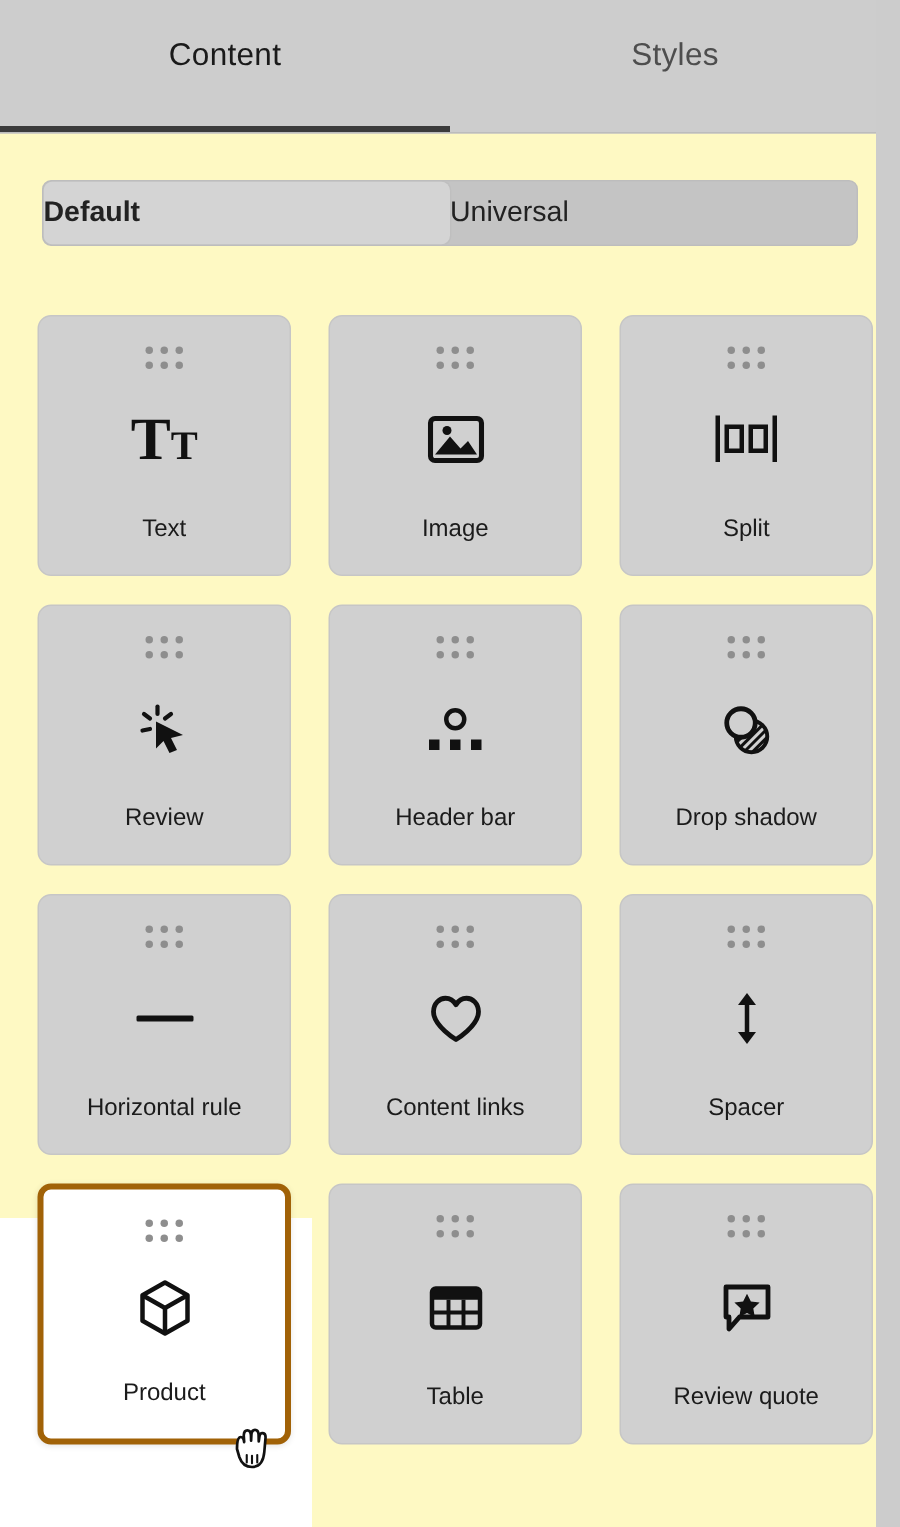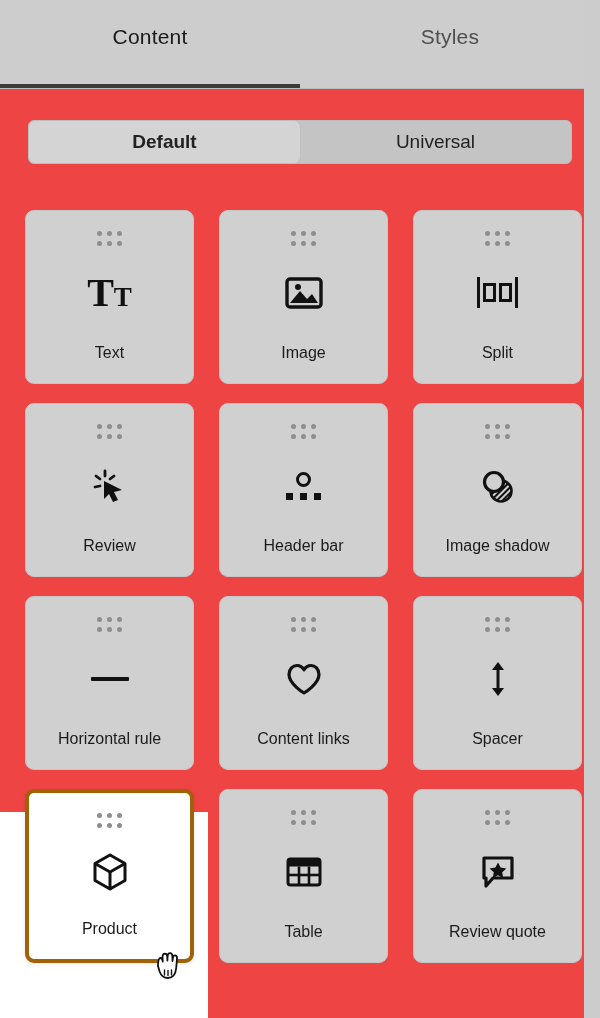--- a/index.html
+++ b/index.html
@@ -14,21 +14,21 @@
     font-family: "Liberation Sans", sans-serif;
     background: #cccccc;
     color: #1c1c1c;
     -webkit-font-smoothing: antialiased;
   }
 
   .app {
     position: relative;
     width: 584px;
     height: 1018px;
-    background: #ef4444;
+    background: #fef9c3;
     overflow: hidden;
   }
 
   
   .tabbar {
     position: relative;
     height: 89px;
     display: flex;
     align-items: center;
     background: #cdcdcd;
@@ -72,21 +72,21 @@
     border-radius: 6px;
     background: #c4c4c4;
     border: 1px solid #bdbdbd;
     overflow: hidden;
   }
 
   .segment-btn {
     flex: 1 1 50%;
     display: flex;
     align-items: center;
-    justify-content: center;
+    justify-content: flex-start;
     font-size: 19px;
     cursor: pointer;
     user-select: none;
     color: #222;
   }
 
   .segment-btn.selected {
     background: #d4d4d4;
     font-weight: bold;
     border-radius: 6px;
@@ -366,21 +366,21 @@
           <svg width="40" height="38" viewBox="0 0 40 38">
             <defs>
               <pattern id="hatch" width="4" height="4" patternUnits="userSpaceOnUse" patternTransform="rotate(45)">
                 <rect width="2" height="4" fill="#111"></rect>
               </pattern>
             </defs>
             <circle cx="23" cy="24" r="10.5" fill="url(#hatch)" stroke="#111" stroke-width="2.6"></circle>
             <circle cx="16" cy="15" r="9.5" fill="#d0d0d0" stroke="#111" stroke-width="3.2"></circle>
           </svg>
         </div>
-        <div class="card-label">Image shadow</div>
+        <div class="card-label">Drop shadow</div>
       </div>
 
       <div class="card">
         <div class="drag-dots">
             <i></i>
             <i></i>
             <i></i>
             <i></i>
             <i></i>
             <i></i>

